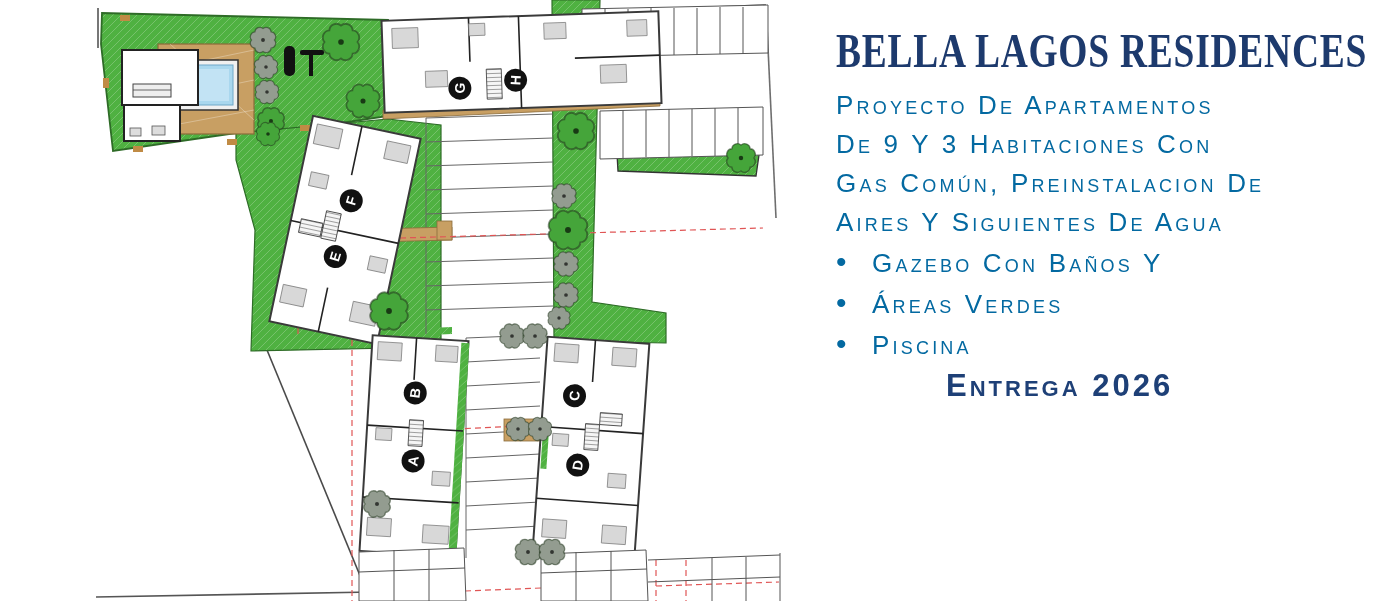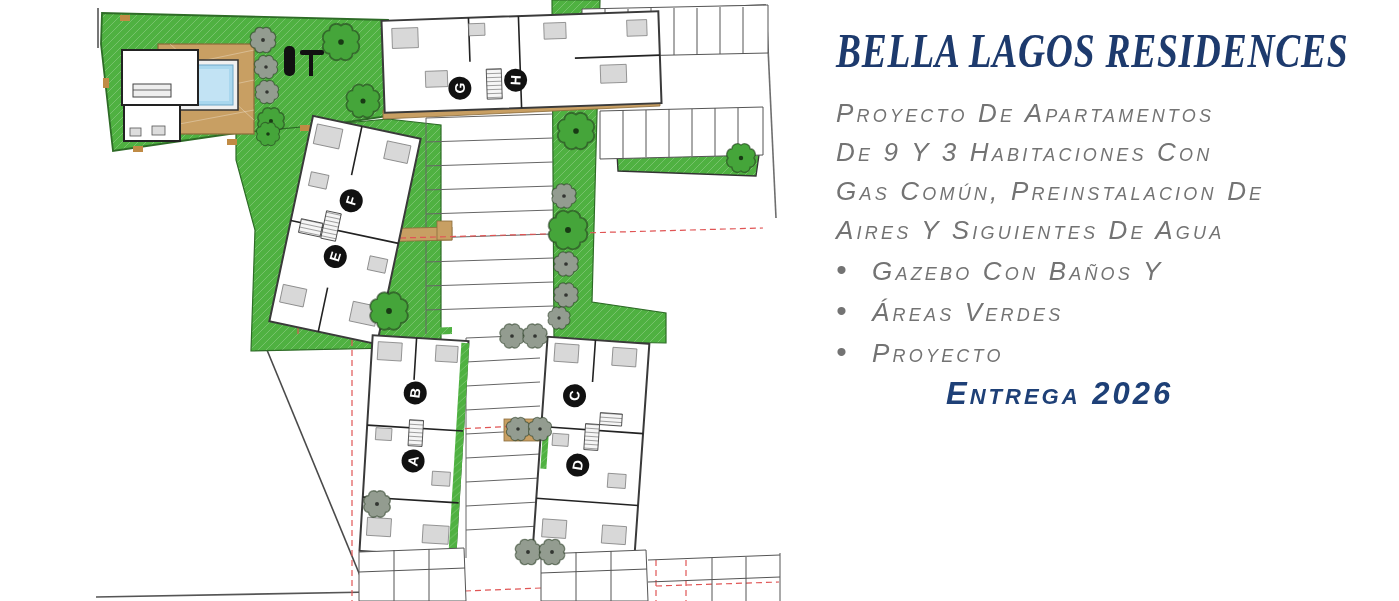--- a/index.html
+++ b/index.html
@@ -1,24 +1,24 @@
 <!DOCTYPE html>
 <html><head>
 <meta charset="utf-8">
 <style>
   html,body{margin:0;padding:0;background:#ffffff;}
   .stage{position:relative;width:1399px;height:601px;background:#ffffff;overflow:hidden;
          font-family:"Liberation Sans",sans-serif;}
   .plan-wrap{position:absolute;left:0;top:0;width:835px;height:601px;}
-  .panel{position:absolute;left:836px;top:0;width:558px;height:601px;padding-top:20px;box-sizing:border-box;font-style:italic;}
+  .panel{position:absolute;left:836px;top:0;width:558px;height:601px;padding-top:20px;box-sizing:border-box;}
   .title{color:#1d3a6d;font-weight:bold;font-size:48px;letter-spacing:1px;white-space:nowrap;
          transform:scaleX(.78);transform-origin:left top;line-height:62px;
          font-family:"Liberation Serif",serif;}
-  .body-block{margin-top:12px;font-variant:small-caps;font-size:26px;letter-spacing:3.2px;
-              line-height:39px;color:#737373;}
+  .body-block{margin-top:4px;font-variant:small-caps;font-size:26px;letter-spacing:3.2px;
+              line-height:39px;color:#0369a1;}
   .tline{white-space:nowrap;}
   .bu{display:inline-block;width:36px;font-size:30px;letter-spacing:0;}
   .cont{padding-left:0;}
   .entrega{margin-top:3px;margin-left:110px;color:#1e4077;font-weight:bold;font-size:31px;
            letter-spacing:3px;font-variant:small-caps;white-space:nowrap;}
   svg text.blabel{font-family:"Liberation Sans",sans-serif;font-size:14px;font-weight:bold;fill:#ffffff;}
 </style>
 </head>
 <body>
 
@@ -257,18 +257,18 @@
     <div class="title">BELLA LAGOS RESIDENCES</div>
 
     <div class="body-block">
       <div class="tline">Proyecto De Apartamentos</div>
       <div class="tline">De 9 Y 3 Habitaciones Con</div>
       <div class="tline">Gas Común, Preinstalacion De</div>
       <div class="tline">Aires Y Siguientes De Agua</div>
 
       <div class="tline"><span class="bu">•</span><span>Gazebo Con Baños Y</span></div>
       <div class="tline"><span class="bu">•</span><span>Áreas Verdes</span></div>
-      <div class="tline"><span class="bu">•</span><span>Proyecto</span></div>
+      <div class="tline"><span class="bu">•</span><span>Piscina</span></div>
     </div>
 
     <div class="entrega">Entrega 2026</div>
   </div>
 </div>
 
 </body></html>

